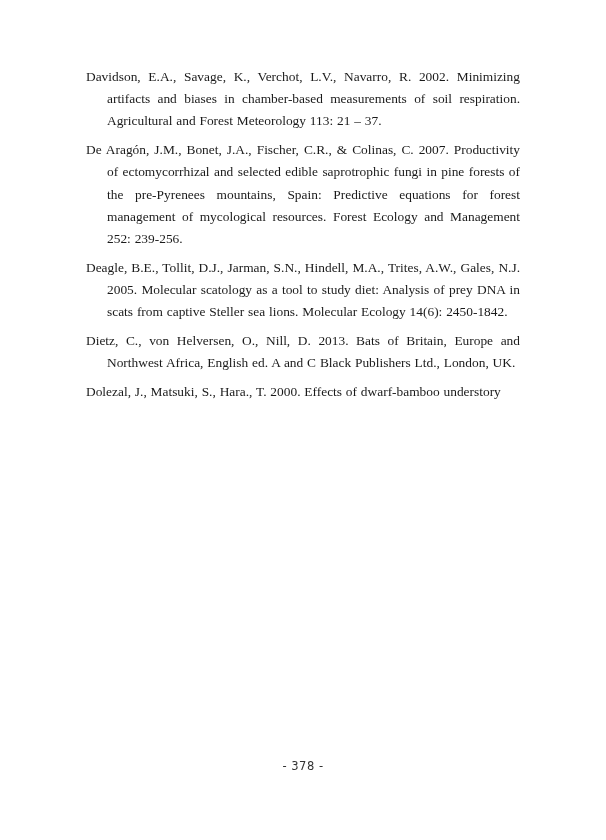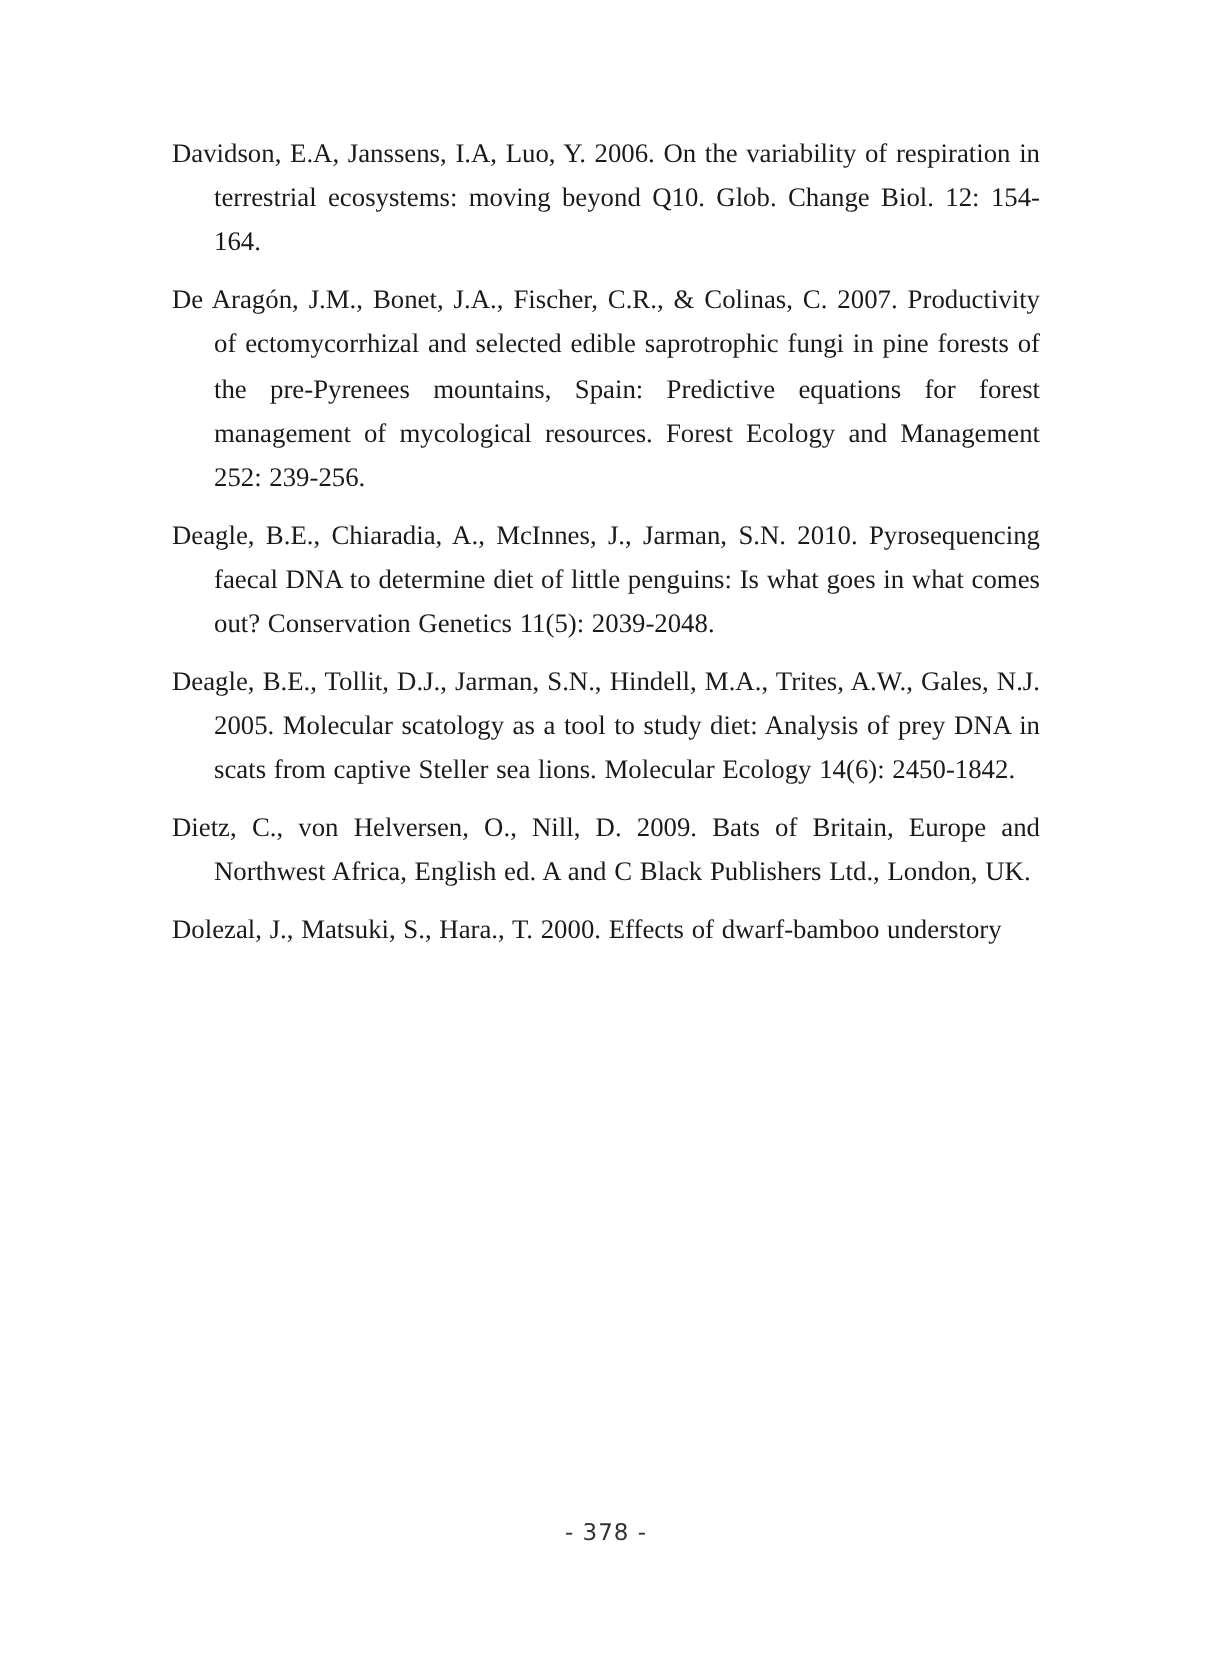--- a/index.html
+++ b/index.html
@@ -41,21 +41,20 @@
       font-family: "DejaVu Sans", "Liberation Sans", sans-serif;
       font-size: 11.5px;
       color: #333;
       letter-spacing: 0.5px;
     }
   </style>
 </head>
 <body>
 
 <div class="refs">
-  <p class="ref">Davidson, E.A, Janssens, I.A, Luo, Y. 2006. On the variability of respiration in  terrestrial ecosystems: moving beyond Q10. Glob. Change Biol. 12: 154-164.</p>
+  <p class="ref">Davidson, E.A., Savage, K., Verchot, L.V., Navarro, R. 2002. Minimizing artifacts and biases in chamber-based measurements of soil respiration. Agricultural and  Forest Meteorology 113: 21 – 37.</p>
   <p class="ref">De Aragón, J.M., Bonet, J.A., Fischer, C.R., &amp; Colinas, C. 2007. Productivity of  ectomycorrhizal and selected edible saprotrophic fungi in pine forests of the  pre-Pyrenees mountains, Spain: Predictive equations for forest management of  mycological resources. Forest Ecology and Management 252: 239-256.</p>
-  <p class="ref">Deagle, B.E., Chiaradia, A., McInnes, J., Jarman, S.N. 2010. Pyrosequencing faecal DNA to  determine diet of little penguins: Is what goes in what comes out?  Conservation Genetics 11(5): 2039-2048.</p>
   <p class="ref">Deagle, B.E., Tollit, D.J., Jarman, S.N., Hindell, M.A., Trites, A.W., Gales, N.J. 2005. Molecular  scatology as a tool to study diet: Analysis of prey DNA in scats from captive  Steller sea lions. Molecular Ecology 14(6): 2450-1842.</p>
-  <p class="ref">Dietz, C., von Helversen, O., Nill, D. 2009. Bats of Britain, Europe and Northwest Africa, English ed. A and C Black Publishers Ltd., London, UK.</p>
+  <p class="ref">Dietz, C., von Helversen, O., Nill, D. 2013. Bats of Britain, Europe and Northwest Africa, English ed. A and C Black Publishers Ltd., London, UK.</p>
   <p class="ref">Dolezal, J., Matsuki, S., Hara., T. 2000. Effects of dwarf-bamboo understory</p>
 </div>
 
 <div class="page-number">- 378 -</div>
 
 </body></html>

